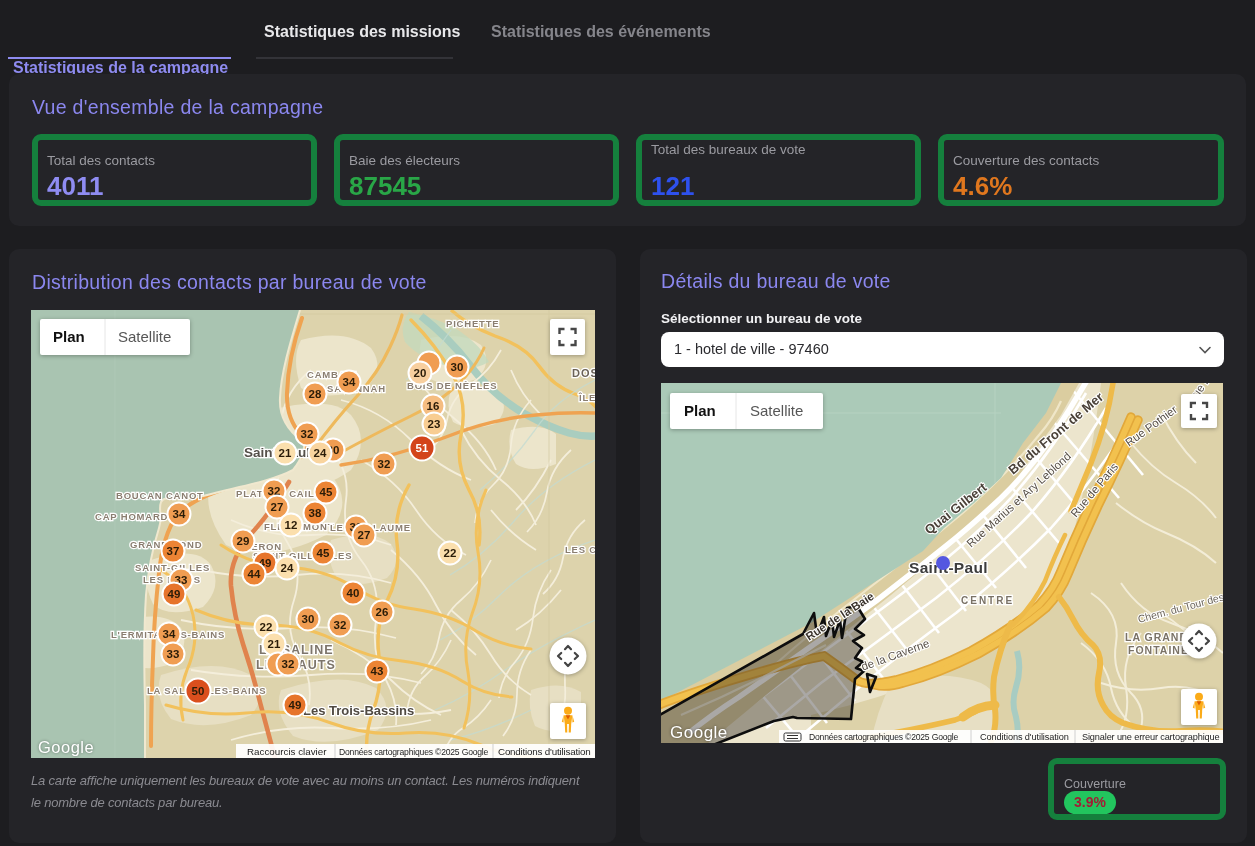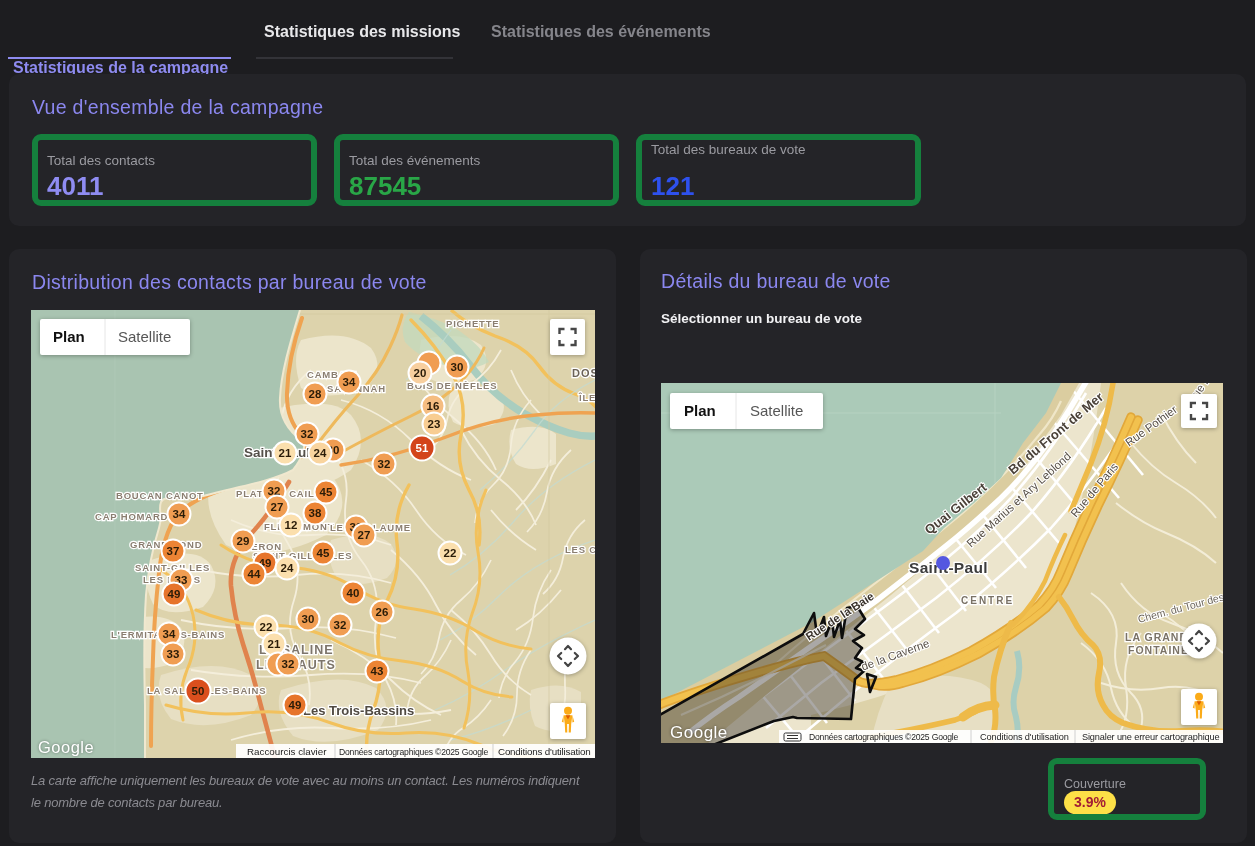--- a/index.html
+++ b/index.html
@@ -23,26 +23,30 @@
 <div class="abs" style="left:256px; top:57px; width:197px; height:2px; background:#333338;"></div>
 <div class="tab" style="left:491px; top:23px; color:#85858b;">Statistiques des événements</div>
 
 <div class="card" style="left:9px; top:74px; width:1237px; height:152px;">
   <div class="title" style="position:absolute; left:23px; top:22px;">Vue d'ensemble de la campagne</div>
   <div class="statbox" style="left:23px; top:60px; width:285px; height:72px;">
     <div class="statlabel" style="position:absolute; left:9px; top:13px;">Total des contacts</div>
     <div class="statvalue" style="position:absolute; left:9px; top:31px; color:#8f8cf2;">4011</div>
   </div>
   <div class="statbox" style="left:325px; top:60px; width:285px; height:72px;">
-    <div class="statlabel" style="position:absolute; left:9px; top:13px;">Total des événements</div>
+    <div class="statlabel" style="position:absolute; left:9px; top:13px;">Baie des électeurs</div>
     <div class="statvalue" style="position:absolute; left:9px; top:31px; color:#29a647;">87545</div>
   </div>
   <div class="statbox" style="left:627px; top:60px; width:285px; height:72px;">
     <div class="statlabel" style="position:absolute; left:9px; top:2px;">Total des bureaux de vote</div>
     <div class="statvalue" style="position:absolute; left:9px; top:31px; color:#2e51ee;">121</div>
+  </div>
+  <div class="statbox" style="left:929px; top:60px; width:286px; height:72px;">
+    <div class="statlabel" style="position:absolute; left:9px; top:13px;">Couverture des contacts</div>
+    <div class="statvalue" style="position:absolute; left:9px; top:31px; color:#e0771e;">4.6%</div>
   </div>
 </div>
 
 <div class="card" style="left:9px; top:249px; width:607px; height:594px;">
   <div class="title" style="position:absolute; left:23px; top:22px;">Distribution des contacts par bureau de vote</div>
   <div class="abs" style="left:22px; top:61px; width:564px; height:448px; background:#ddd3ad; border-radius:11px;" id="leftmap">
 <svg width="564" height="448" viewBox="0 0 564 448" style="display:block">
 <defs>
 <g id="fsicon">
   <path d="M0,5 L0,0 L5,0" fill="none" stroke="#474747" stroke-width="2.4"></path>
@@ -297,20 +301,26 @@
 <line x1="462" y1="434" x2="462" y2="448" stroke="#cfcfcf" stroke-width="1"></line>
 </g>
 </svg>
   </div>
   <div class="abs" style="left:22px; top:521px; white-space:nowrap; color:#8b8b91; font-style:italic; font-size:13px; line-height:22px; letter-spacing:-0.2px;">La carte affiche uniquement les bureaux de vote avec au moins un contact. Les numéros indiquent<br>le nombre de contacts par bureau.</div>
 </div>
 
 <div class="card" style="left:640px; top:249px; width:607px; height:594px;">
   <div class="title" style="position:absolute; left:21px; top:21px;">Détails du bureau de vote</div>
   <div class="abs" style="left:21px; top:62px; color:#f2f2f4; font-weight:bold; font-size:13.5px;">Sélectionner un bureau de vote</div>
+  <div class="abs" style="left:21px; top:83px; width:563px; height:35px; background:#fff; border-radius:8px;">
+    <div class="abs" style="left:13px; top:9px; font-size:14.5px; color:#2a2a2e;">1 - hotel de ville - 97460</div>
+    <svg class="abs" style="right:12px; top:11px;" width="14" height="14" viewBox="0 0 14 14">
+        <path d="M2 4.5 L7 9.5 L12 4.5" stroke="#555" stroke-width="1.6" fill="none" stroke-linecap="round"></path>
+      </svg>
+  </div>
   <div class="abs" style="left:21px; top:134px; width:562px; height:360px; background:#e9e2ca;" id="rightmap">
 <svg width="562" height="360" viewBox="0 0 562 360" style="display:block">
 <defs>
 <clipPath id="rm">
             <rect x="0" y="0" width="562" height="360"></rect>
           </clipPath>
 </defs>
 <g clip-path="url(#rm)">
 
 <rect x="0" y="0" width="562" height="360" fill="#ece5cd"></rect>
@@ -420,17 +430,17 @@
 <line x1="126" y1="355.5" x2="137" y2="355.5" stroke="#333" stroke-width="1"></line>
 <text x="148" y="356.5" font-size="8.6" letter-spacing="-0.2">Données cartographiques ©2025 Google</text>
 <text x="319" y="356.5" font-size="9.2" letter-spacing="-0.1">Conditions d'utilisation</text>
 <text x="421" y="356.5" font-size="9.2" letter-spacing="-0.15">Signaler une erreur cartographique</text>
 <line x1="310" y1="347" x2="310" y2="360" stroke="#d0d0d0" stroke-width="1"></line>
 <line x1="414" y1="347" x2="414" y2="360" stroke="#d0d0d0" stroke-width="1"></line>
 </g>
 </g>
 </svg>
   </div>
-  <div class="statbox" style="left:408px; top:509px; width:158px; height:62px;">
+  <div class="statbox" style="left:408px; top:509px; width:178px; height:62px;">
     <div class="statlabel" style="position:absolute; left:10px; top:13px; font-size:12.5px;">Couverture</div>
-    <div class="abs" style="left:10px; top:27px; background:#fde047; border-radius:12px; padding:2px 10px; font-size:14px; line-height:19px; font-weight:bold; color:#a21d35;">3.9%</div>
+    <div class="abs" style="left:10px; top:27px; background:#22c55e; border-radius:12px; padding:2px 10px; font-size:14px; line-height:19px; font-weight:bold; color:#a21d35;">3.9%</div>
   </div>
 </div>
 
 </body></html>

